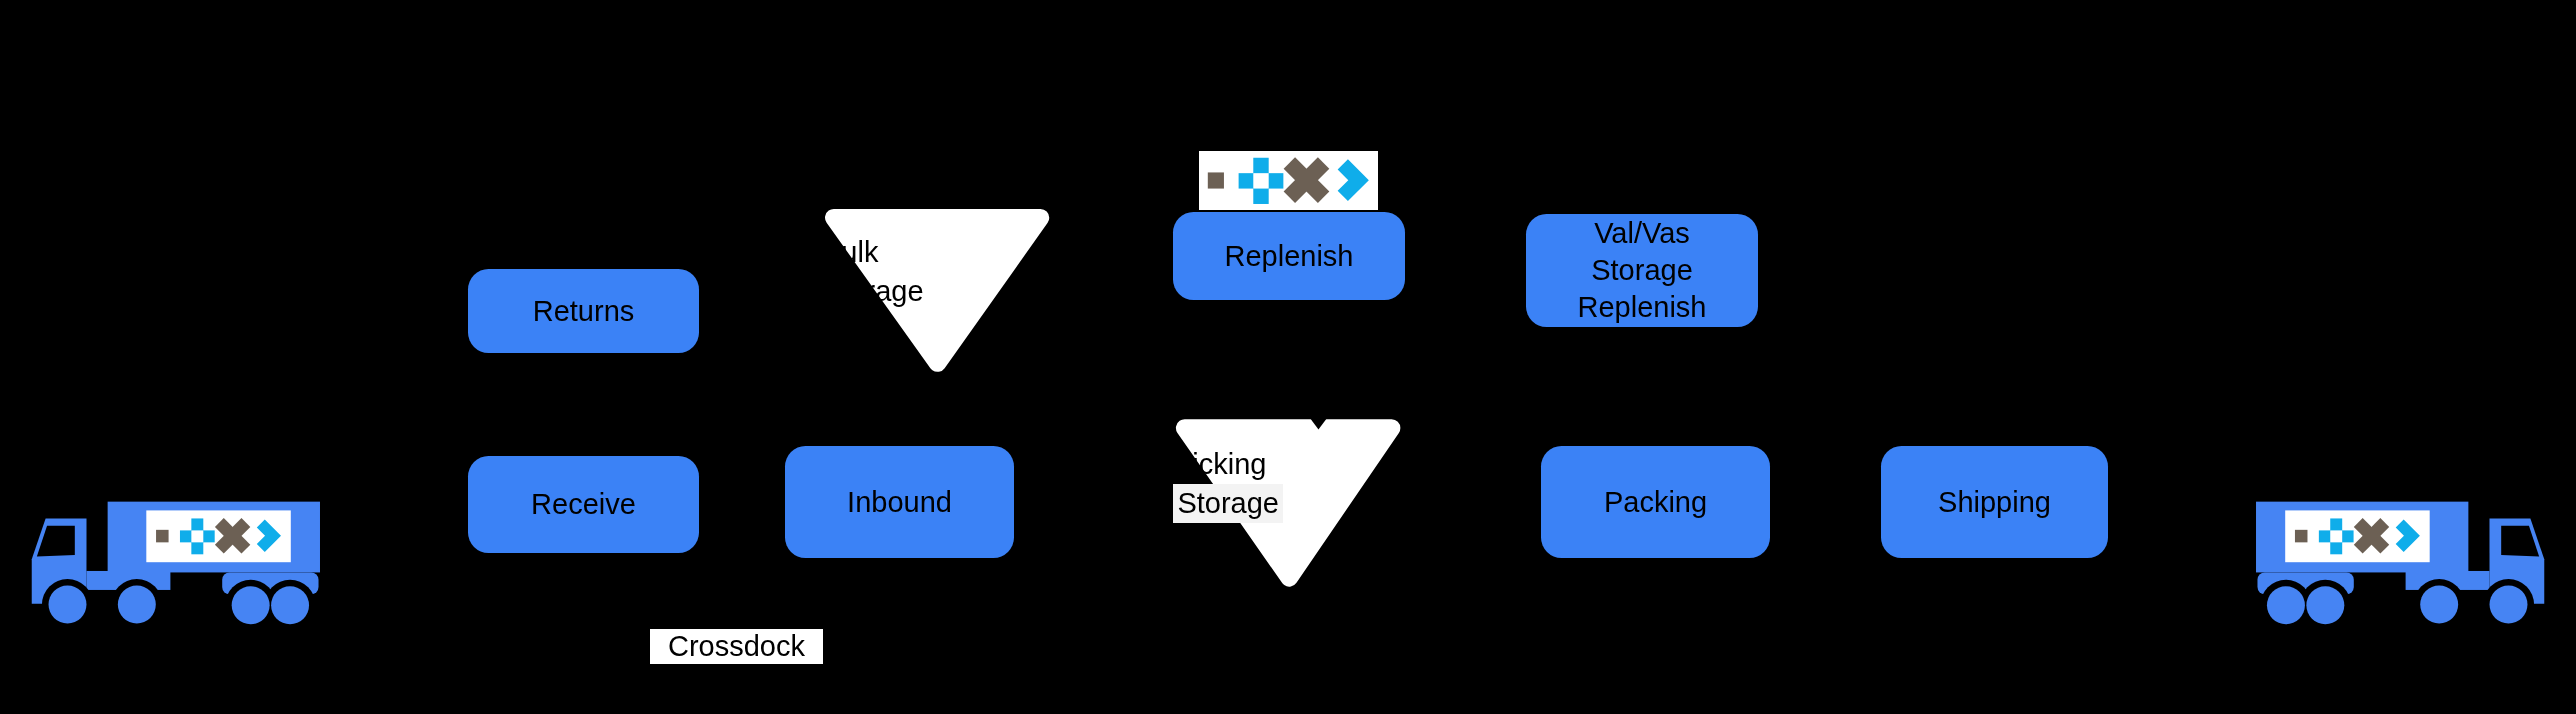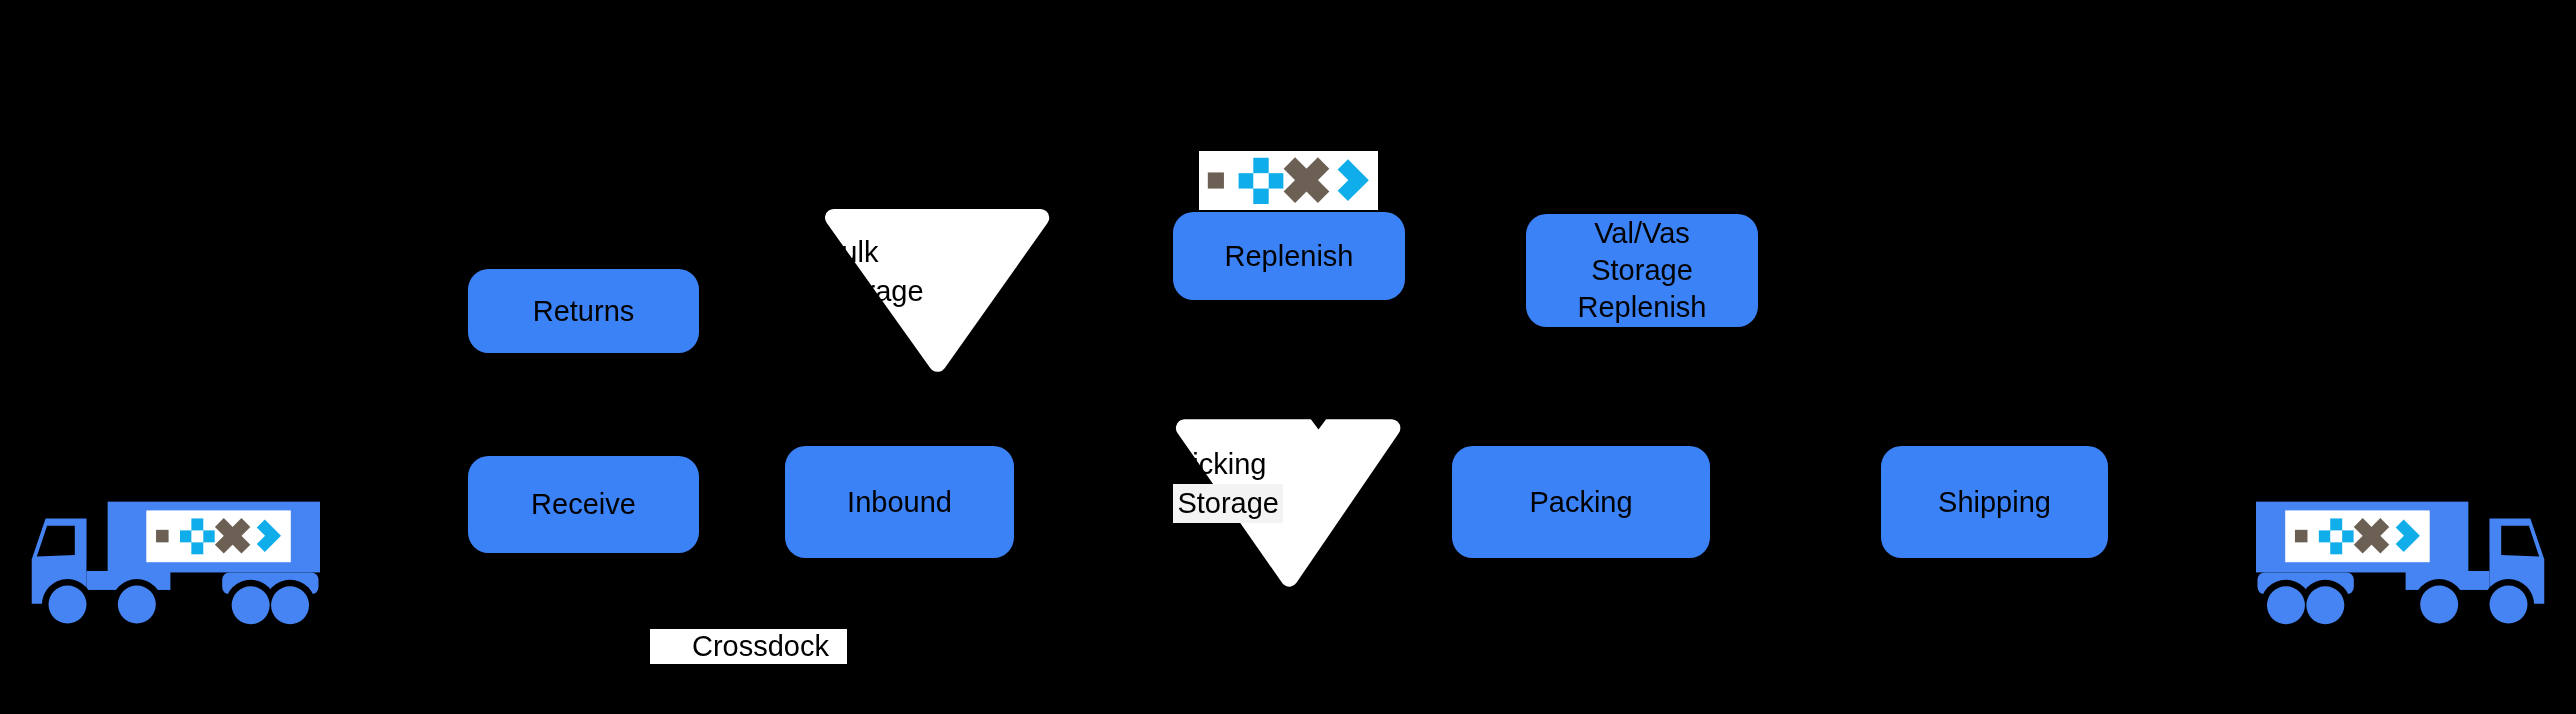--- a/index.html
+++ b/index.html
@@ -7,21 +7,21 @@
          font-family:"Liberation Sans","DejaVu Sans",sans-serif;color:#000;}
   .node{position:absolute;background:#3b82f6;border-radius:20.5px;display:flex;
         align-items:center;justify-content:center;text-align:center;
         font-size:29px;line-height:37px;}
   .tri-svg{position:absolute;}
   .tri-label{position:absolute;text-align:left;font-size:29px;line-height:39px;}
   .tri-label span{display:block;}
   .tri-label .bg-line{display:inline-block;background:#f3f3f3;padding:0 4.4px;}
   .logo-bar{position:absolute;left:1199px;top:151px;width:179px;height:59px;background:#fff;}
   .crossdock{position:absolute;left:650px;top:629px;width:173px;height:35px;background:#fff;
-             display:flex;align-items:center;justify-content:center;font-size:29px;padding-left:24px;}
+             display:flex;align-items:center;justify-content:center;font-size:29px;}
   .truck{position:absolute;width:293px;height:135px;}
 </style>
 </head>
 <body>
 
 <svg width="0" height="0" style="position:absolute" aria-hidden="true">
   <defs>
 
     <g id="logo-mark">
       <rect x="12" y="29" width="22" height="22" fill="#6C6054"></rect>
@@ -109,21 +109,21 @@
 
   <svg class="tri-svg" style="left:1162px;top:408px" width="253" height="192" viewBox="0 0 346 262">
     <polygon points="31,27 314,27 174,232" fill="#ffffff" stroke="#ffffff" stroke-width="24" stroke-linejoin="round"></polygon>
     <polygon points="199,9 229,9 214,29" fill="#000000"></polygon>
   </svg>
   <div class="tri-label" style="left:1173px;top:445px;width:231px">
     <span>Picking</span>
     <span><span class="bg-line">Storage</span></span>
   </div>
 
-  <div class="node" style="left:1452px;top:446px;width:258px;height:112px">
+  <div class="node" style="left:1541px;top:446px;width:229px;height:112px">
     <span>Packing</span>
   </div>
 
   <div class="node" style="left:1881px;top:446px;width:227px;height:112px">
     <span>Shipping</span>
   </div>
 
   <div class="crossdock">
     <span>Crossdock</span>
   </div>

